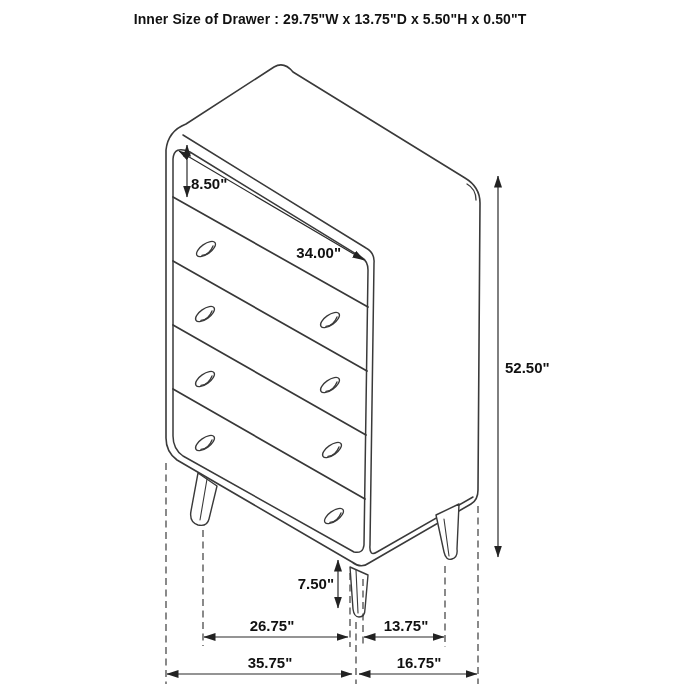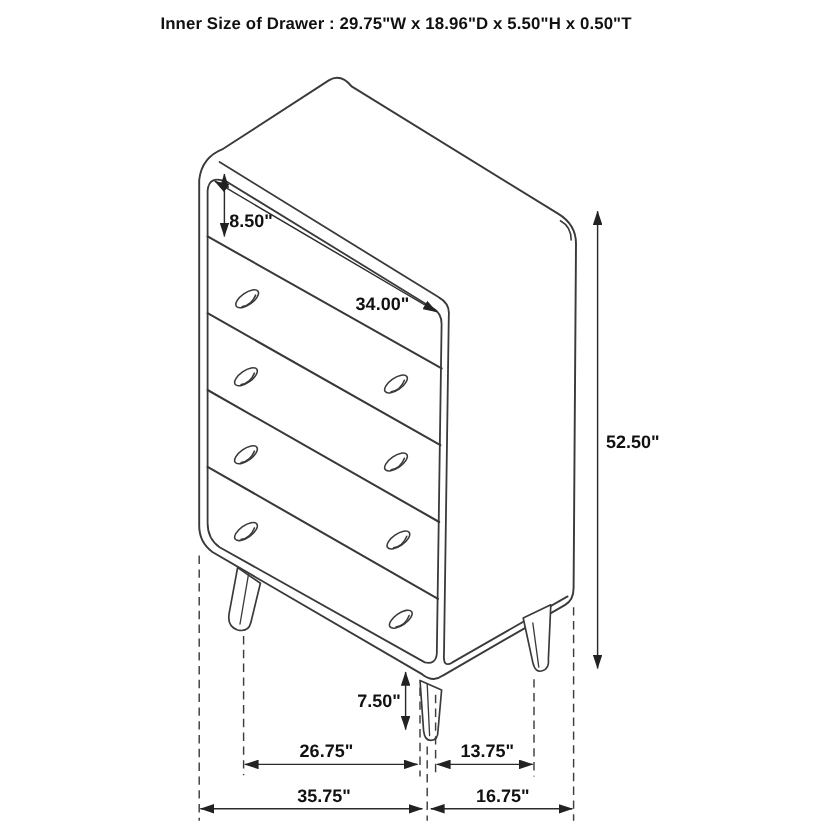--- a/index.html
+++ b/index.html
@@ -22,21 +22,21 @@
   .handle{fill:#ffffff;stroke:#3a3a3a;stroke-width:1.3;}
   .ext{fill:none;stroke:#3d3d3d;stroke-width:1.2;stroke-dasharray:7 4.5;}
   .dim{fill:none;stroke:#2b2b2b;stroke-width:1.2;}
   .dimtext{font-family:"Liberation Sans","DejaVu Sans",sans-serif;font-size:15px;font-weight:bold;fill:#111111;}
 </style>
 </head>
 <body>
 
 <div class="stage">
 
-  <div class="title">Inner Size of Drawer : 29.75"W x 18.96"D x 5.50"H x 0.50"T</div>
+  <div class="title">Inner Size of Drawer : 29.75"W x 13.75"D x 5.50"H x 0.50"T</div>
 
   <svg width="700" height="700" viewBox="0 0 700 700">
     <defs>
       <marker id="arr" viewBox="0 0 12 8" refX="11.5" refY="4" markerWidth="12" markerHeight="8" orient="auto-start-reverse" markerUnits="userSpaceOnUse">
         <path d="M0,0 L12,4 L0,8 Z" fill="#222222"></path>
       </marker>
     </defs>
 
     <g>
 

